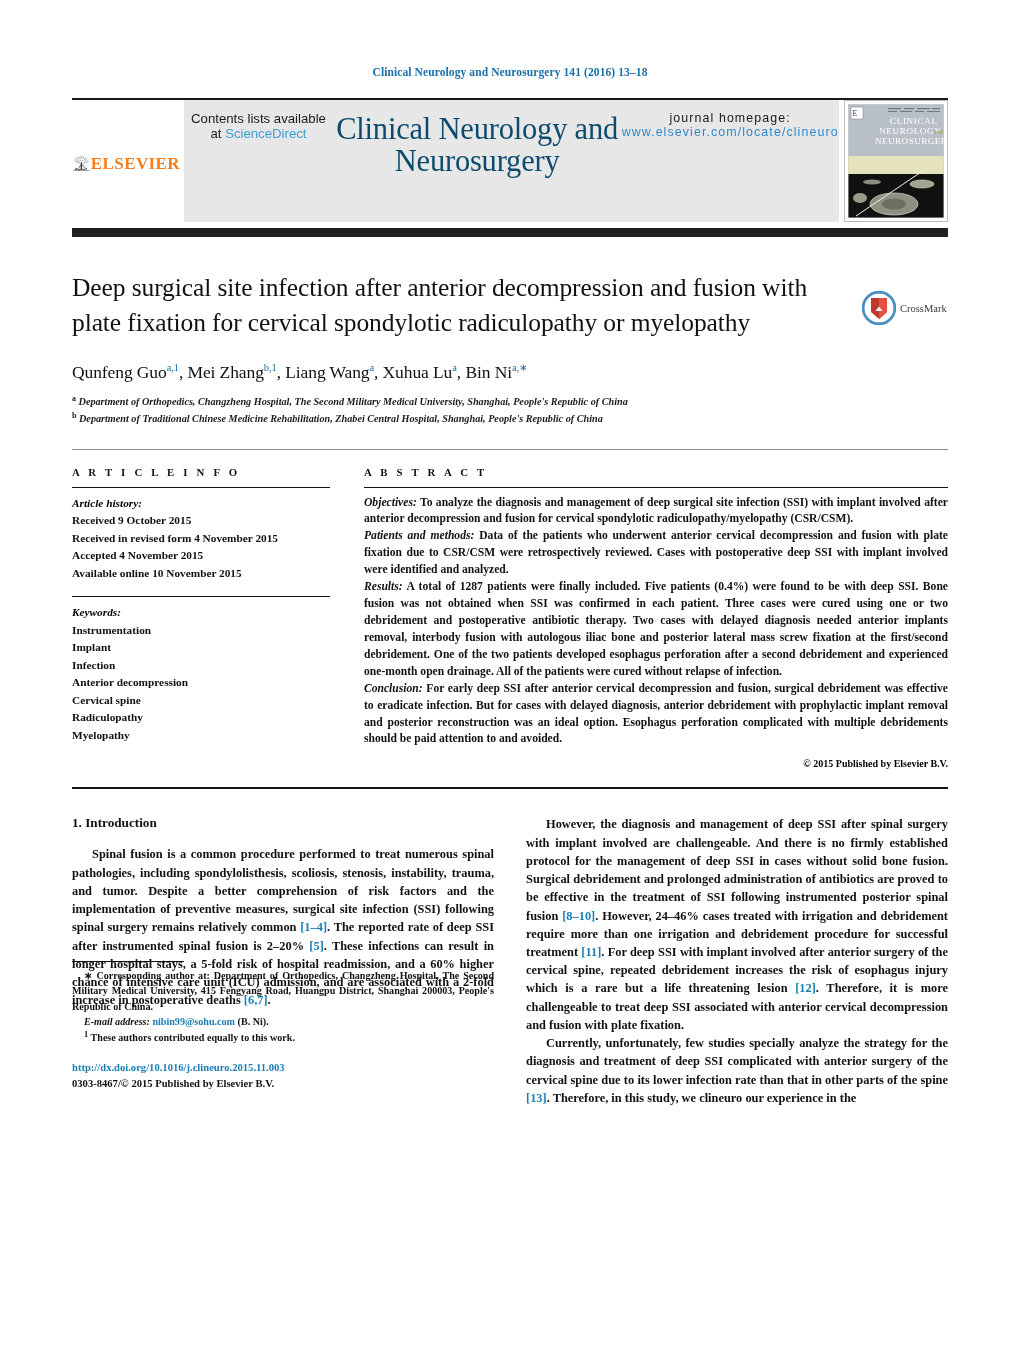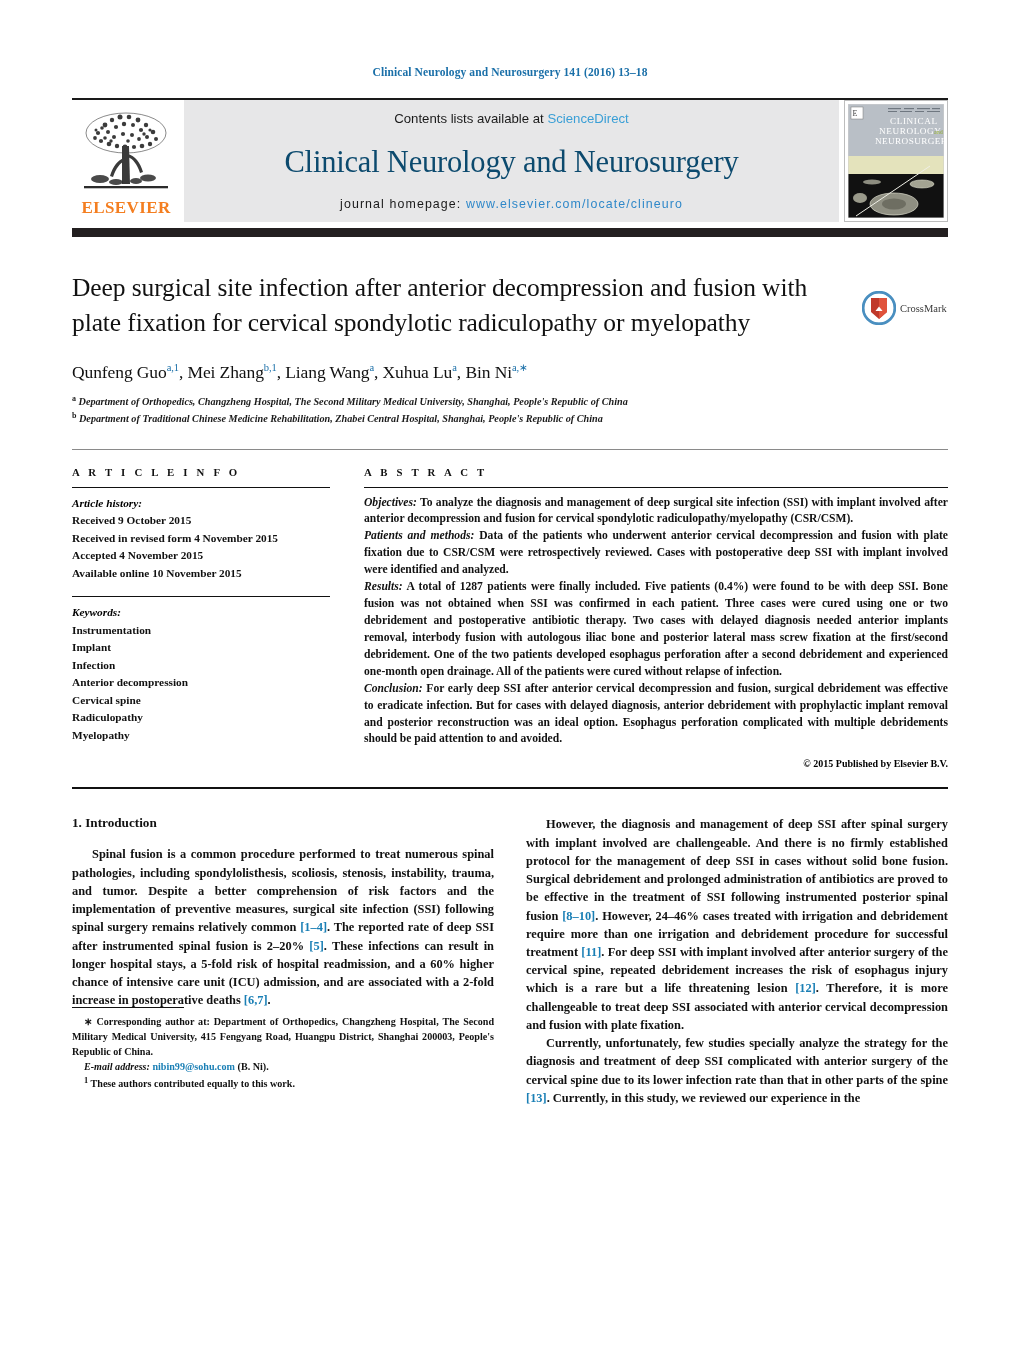--- a/index.html
+++ b/index.html
@@ -36,42 +36,42 @@
   }
   .masthead {
     display: flex;
     align-items: stretch;
     height: 122px;
   }
   .elsevier-logo {
     width: 108px;
     flex: 0 0 108px;
     display: flex;
-    flex-direction: column;
+    flex-direction: row;
     align-items: center;
     justify-content: flex-start;
     padding-top: 6px;
     background: #ffffff;
   }
   .tree-svg { display: block; }
   .elsevier-word {
     font-family: "Liberation Serif", serif;
     font-size: 17px;
     font-weight: bold;
     letter-spacing: 0.4px;
     color: #F47E20;
     margin-top: -1px;
     line-height: 1;
   }
   .journal-band {
     flex: 1 1 auto;
     background: #e7e7e8;
     margin-left: 4px;
     display: flex;
-    flex-direction: column;
+    flex-direction: row;
     justify-content: space-between;
     padding: 11px 0 11px 0;
     text-align: center;
   }
   .contents-line {
     font-family: "Liberation Sans", sans-serif;
     font-size: 13.2px;
     color: #1a1a1a;
   }
   .contents-line .sd { color: #3a9fd6; }
@@ -471,25 +471,29 @@
         </div>
         <div class="fn fn-indent">
           <i>E-mail address:</i>
           <span class="link">nibin99@sohu.com</span>
           <span>(B. Ni).</span>
         </div>
         <div class="fn fn-indent">
           <sup>1</sup>
           <span>These authors contributed equally to this work.</span>
         </div>
+        <div class="doi-block">
+          <div class="doi">http://dx.doi.org/10.1016/j.clineuro.2015.11.003</div>
+          <div class="issn">0303-8467/© 2015 Published by Elsevier B.V.</div>
+        </div>
       </div>
     </div>
 
     <div class="bcol">
       <div id="right-body">
           <p class="btext"><span>However, the diagnosis and management of deep SSI after spinal surgery with implant involved are challengeable. And there is no firmly established protocol for the management of deep SSI in cases without solid bone fusion. Surgical debridement and prolonged administration of antibiotics are proved to be effective in the treatment of SSI following instrumented posterior spinal fusion </span><span class="ref">[8–10]</span><span>. However, 24–46% cases treated with irrigation and debridement require more than one irrigation and debridement procedure for successful treatment </span><span class="ref">[11]</span><span>. For deep SSI with implant involved after anterior surgery of the cervical spine, repeated debridement increases the risk of esophagus injury which is a rare but a life threatening lesion </span><span class="ref">[12]</span><span>. Therefore, it is more challengeable to treat deep SSI associated with anterior cervical decompression and fusion with plate fixation.</span></p>
-          <p class="btext"><span>Currently, unfortunately, few studies specially analyze the strategy for the diagnosis and treatment of deep SSI complicated with anterior surgery of the cervical spine due to its lower infection rate than that in other parts of the spine </span><span class="ref">[13]</span><span>. Currently, in this study, we reviewed our experience in the</span></p>
+          <p class="btext"><span>Currently, unfortunately, few studies specially analyze the strategy for the diagnosis and treatment of deep SSI complicated with anterior surgery of the cervical spine due to its lower infection rate than that in other parts of the spine </span><span class="ref">[13]</span><span>. Therefore, in this study, we clineuro our experience in the</span></p>
         </div>
     </div>
 
   </div>
 
 </div>
 
 </body></html>

